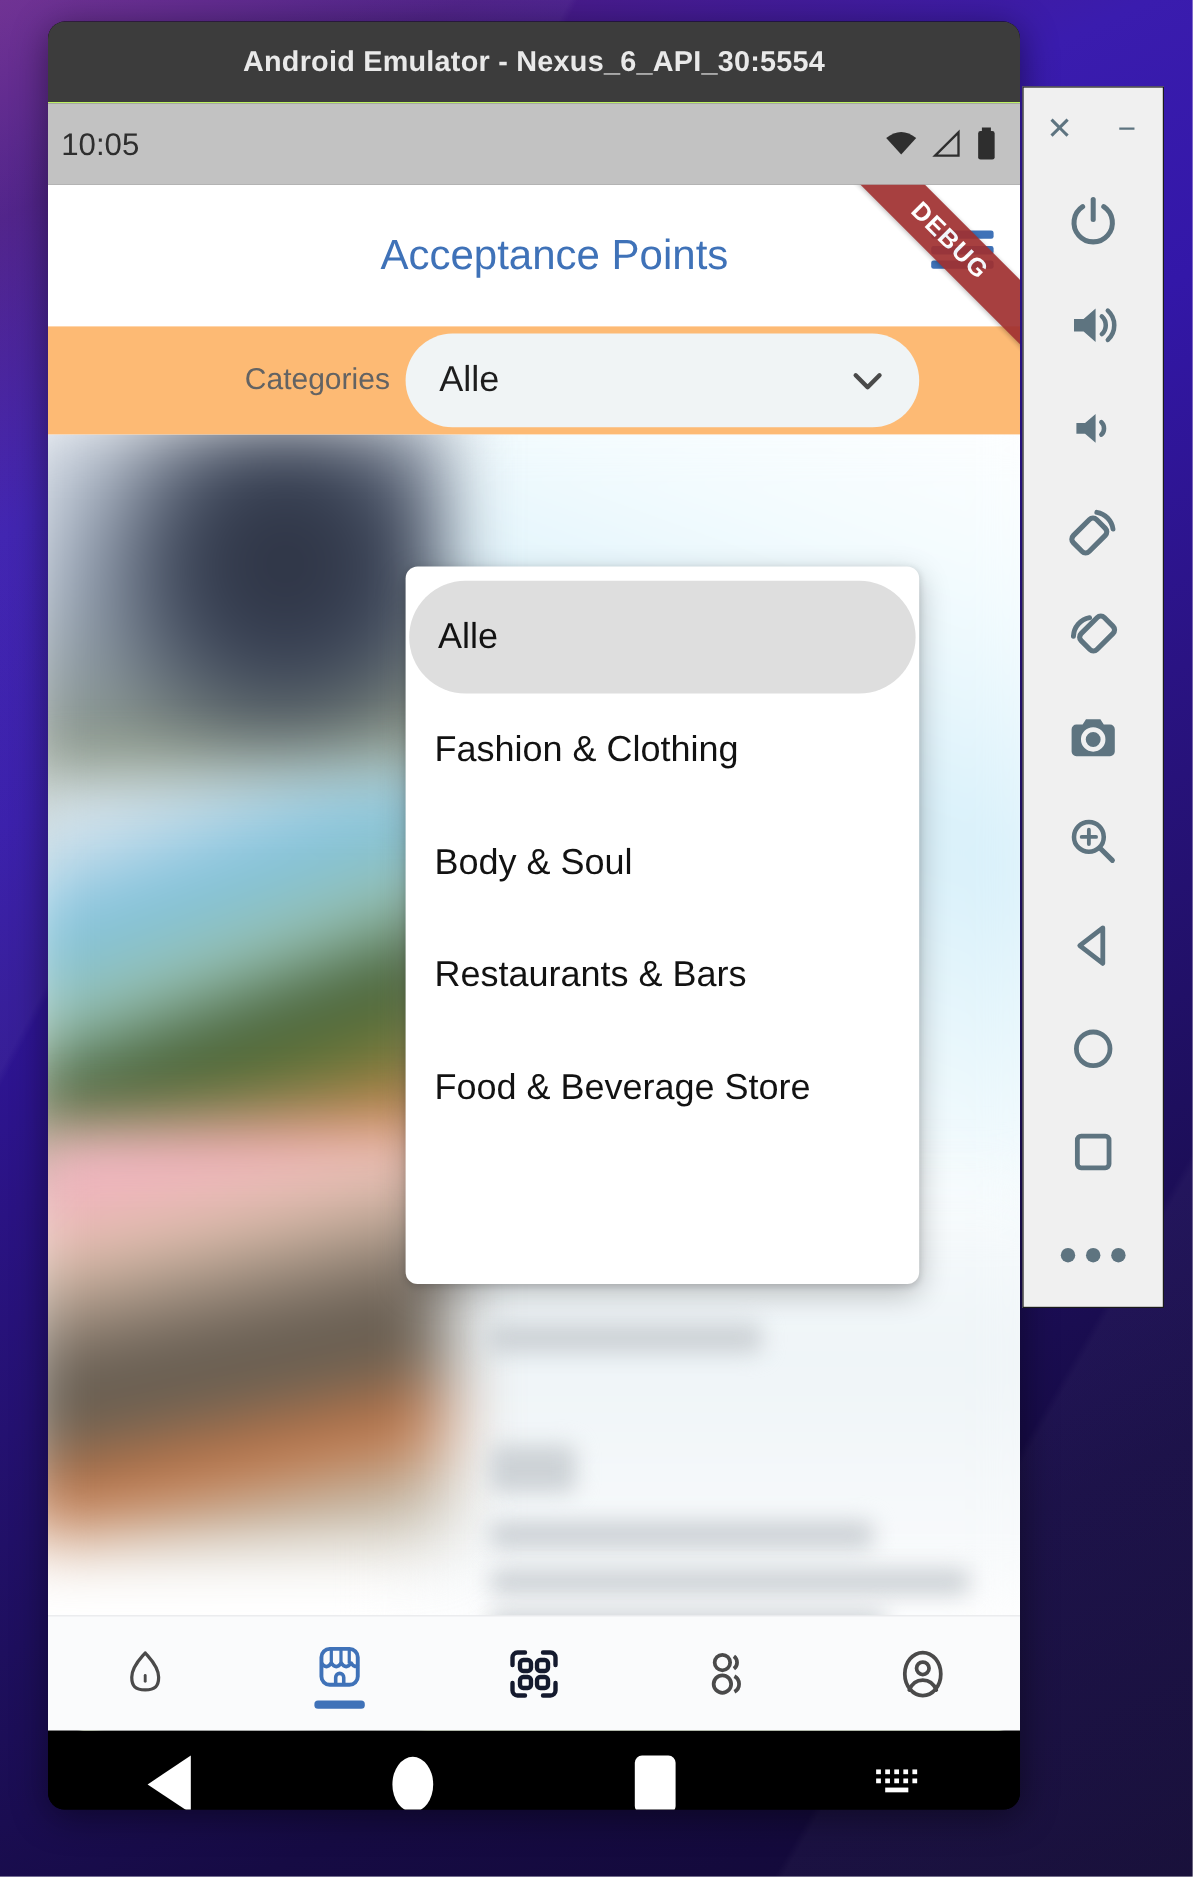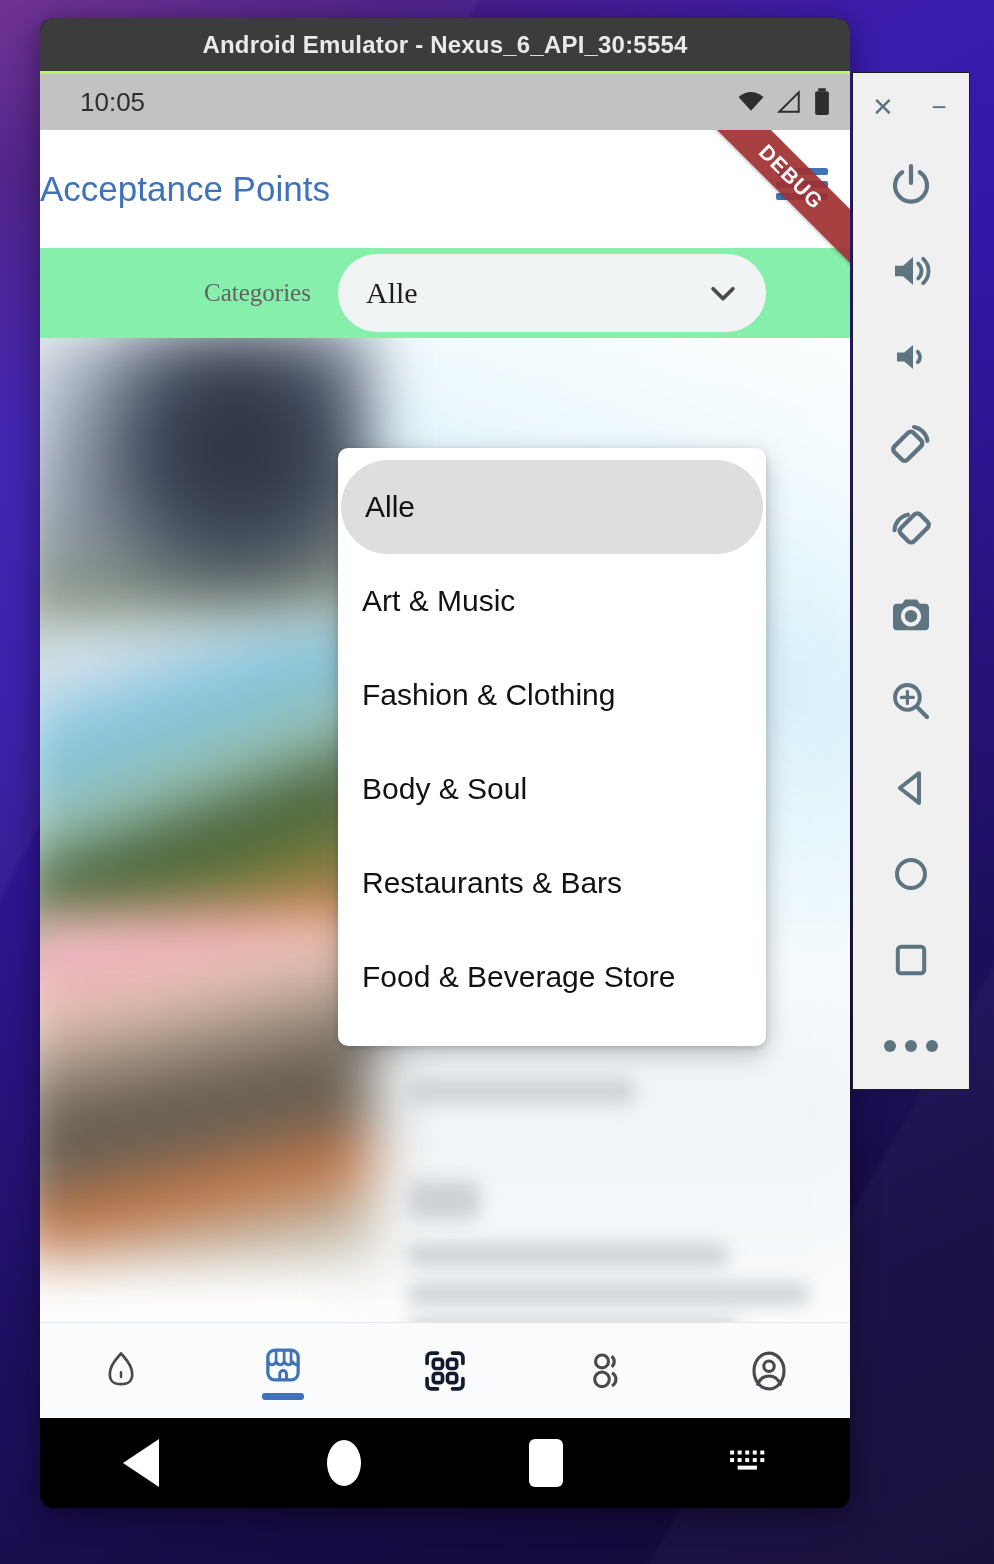--- a/index.html
+++ b/index.html
@@ -38,83 +38,83 @@
   #emu-window {
     position: absolute;
     left: 40px; top: 18px;
     width: 810px; height: 1490px;
     border-radius: 14px;
     box-shadow: 0 6px 30px rgba(0,0,0,0.45);
     overflow: hidden;
     background: #000;
   }
   #emu-titlebar {
-    height: 56px;
+    height: 68px;
     background: #3c3c3c;
     display: flex; align-items: center; justify-content: center;
     color: #e9e9e9;
     font-size: 24px; font-weight: bold;
     letter-spacing: 0.2px;
-    border-bottom: 3px solid #bef264;
+    border-bottom: 1px solid #bef264;
   }
 
   
   #status-bar {
-    height: 56px;
+    height: 68px;
     background: #c2c2c2;
     display: flex; align-items: center;
-    padding: 0 18px 0 40px;
+    padding: 0 18px 0 11px;
     position: relative;
   }
   #status-time { font-size: 26px; color: #2e2e2e; }
   #status-icons {
     margin-left: auto;
     display: flex; align-items: center; gap: 10px;
   }
 
   
   #app-screen {
     position: relative;
     height: 1288px;
     background: #ffffff;
     overflow: hidden;
   }
 
   
   #app-bar {
     position: relative;
     height: 118px;
-    display: flex; align-items: center; justify-content: flex-start;
+    display: flex; align-items: center; justify-content: center;
     background: #fff;
     z-index: 6;
+    padding-left: 34px;
   }
   #app-title {
     font-size: 35px; color: #3f72b8; font-weight: 400;
   }
   #menu-button {
     position: absolute; right: 22px; top: 34px;
     width: 52px; height: 40px;
     display: flex; flex-direction: column; justify-content: space-between;
     padding: 4px 0;
     cursor: pointer;
   }
   #menu-button span {
     display: block; height: 7px; border-radius: 2px;
     background: #3f72b8;
   }
 
   
   #filter-row {
     position: relative;
     height: 90px;
-    background: #86efac;
+    background: #fdba74;
     display: flex; align-items: center;
     padding-left: 116px;
     z-index: 6;
-    font-family: Liberation Serif, serif;
   }
   #categories-label {
     position: absolute; left: 164px; top: 50%;
     transform: translateY(-50%);
     font-size: 25px; color: #636363;
   }
   #category-select {
     position: absolute; left: 298px; top: 6px;
     width: 428px; height: 78px;
     background: #f0f4f5;
@@ -380,23 +380,20 @@
           <span id="category-value">Alle</span>
           <svg id="chevron" viewBox="0 0 24 24">
             <path d="M5 9 L12 16 L19 9" fill="none" stroke="#4a4a4a" stroke-width="2.6" stroke-linecap="round" stroke-linejoin="round"></path>
           </svg>
         </div>
       </div>
 
       <div id="dropdown-panel">
         <div class="dd-item selected">
           <span>Alle</span>
-        </div>
-        <div class="dd-item">
-          <span>Art &amp; Music</span>
         </div>
         <div class="dd-item">
           <span>Fashion &amp; Clothing</span>
         </div>
         <div class="dd-item">
           <span>Body &amp; Soul</span>
         </div>
         <div class="dd-item">
           <span>Restaurants &amp; Bars</span>
         </div>

